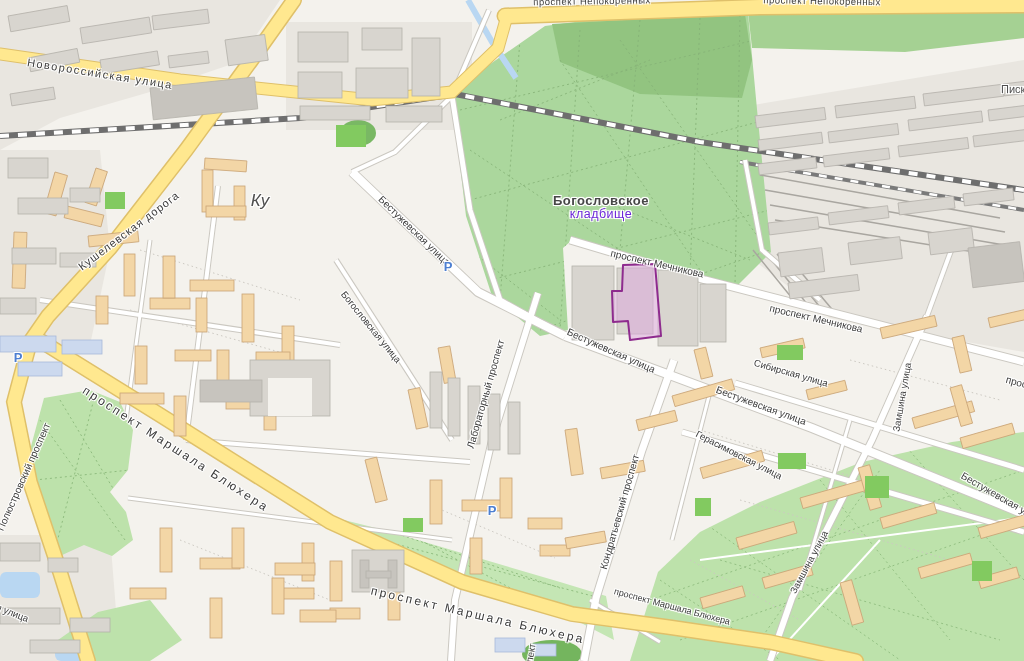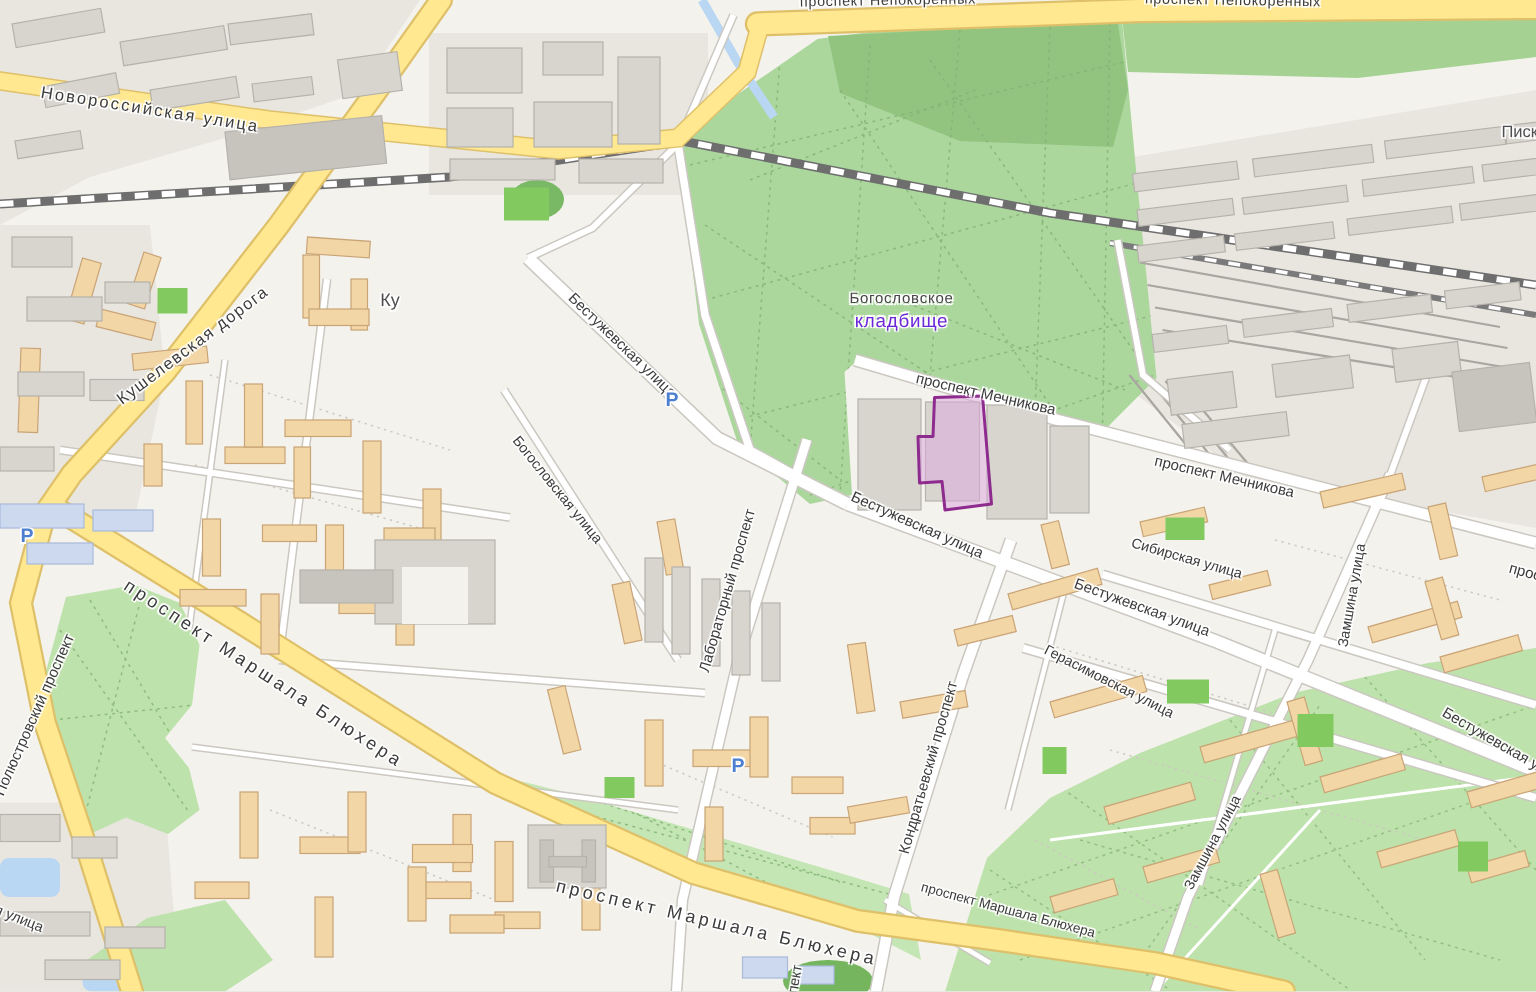--- a/index.html
+++ b/index.html
@@ -393,22 +393,22 @@
     <g id="highlight-group">
         <polygon points="623,265 655,264 661,336 630,340 628,321 613,322 612,291 622,291" fill="#dda9dd" fill-opacity="0.55" stroke="#8e2b8e" stroke-width="2" stroke-linejoin="round"></polygon>
       </g>
   </svg>
 
   <div id="labels">
       <div class="maplabel" style="left: 100px; top: 74px; font-size: 11px; letter-spacing: 1.5px; transform: translate(-50%, -50%) rotate(9deg);">Новороссийская улица</div>
       <div class="maplabel" style="left: 129px; top: 231px; font-size: 11px; letter-spacing: 1px; transform: translate(-50%, -50%) rotate(-37deg);">Кушелевская дорога</div>
       <div class="maplabel" style="left: 592px; top: 1px; font-size: 9.5px; letter-spacing: 0.5px; transform: translate(-50%, -50%) rotate(-1deg);">проспект Непокорённых</div>
       <div class="maplabel" style="left: 822px; top: 1px; font-size: 9.5px; letter-spacing: 0.5px; transform: translate(-50%, -50%) rotate(1deg);">проспект Непокорённых</div>
-      <div class="maplabel" style="left: 260px; top: 200px; font-size: 12px; color: rgb(79, 79, 79); transform: translate(-50%, -50%) rotate(0deg);">Ку</div>
-      <div class="maplabel" style="left: 601px; top: 200px; font-size: 10px; letter-spacing: 0.5px; color: rgb(71, 71, 71); transform: translate(-50%, -50%) rotate(0deg);">Богословское</div>
+      <div class="maplabel" style="left: 260px; top: 200px; font-size: 17px; color: rgb(79, 79, 79); transform: translate(-50%, -50%) rotate(0deg); font-style: italic;">Ку</div>
+      <div class="maplabel" style="left: 601px; top: 200px; font-size: 13px; letter-spacing: 0.5px; color: rgb(71, 71, 71); transform: translate(-50%, -50%) rotate(0deg); font-weight: bold;">Богословское</div>
       <div class="maplabel" style="left: 601px; top: 214px; font-size: 12.5px; letter-spacing: 0.5px; color: #6d28d9; transform: translate(-50%, -50%) rotate(0deg);">кладбище</div>
       <div class="maplabel" style="left: 657px; top: 264px; font-size: 10px; transform: translate(-50%, -50%) rotate(13deg);">проспект Мечникова</div>
       <div class="maplabel" style="left: 816px; top: 319px; font-size: 10px; transform: translate(-50%, -50%) rotate(13deg);">проспект Мечникова</div>
       <div class="maplabel" style="left: 1052px; top: 392px; font-size: 10px; transform: translate(-50%, -50%) rotate(15deg);">проспект Мечникова</div>
       <div class="maplabel" style="left: 414px; top: 231px; font-size: 10px; transform: translate(-50%, -50%) rotate(44deg);">Бестужевская улица</div>
       <div class="maplabel" style="left: 611px; top: 351px; font-size: 10px; transform: translate(-50%, -50%) rotate(24deg);">Бестужевская улица</div>
       <div class="maplabel" style="left: 761px; top: 406px; font-size: 10px; transform: translate(-50%, -50%) rotate(20deg);">Бестужевская улица</div>
       <div class="maplabel" style="left: 1003px; top: 499px; font-size: 10px; transform: translate(-50%, -50%) rotate(30deg);">Бестужевская улица</div>
       <div class="maplabel" style="left: 791px; top: 373px; font-size: 9.5px; transform: translate(-50%, -50%) rotate(16deg);">Сибирская улица</div>
       <div class="maplabel" style="left: 739px; top: 455px; font-size: 9.5px; transform: translate(-50%, -50%) rotate(27deg);">Герасимовская улица</div>

